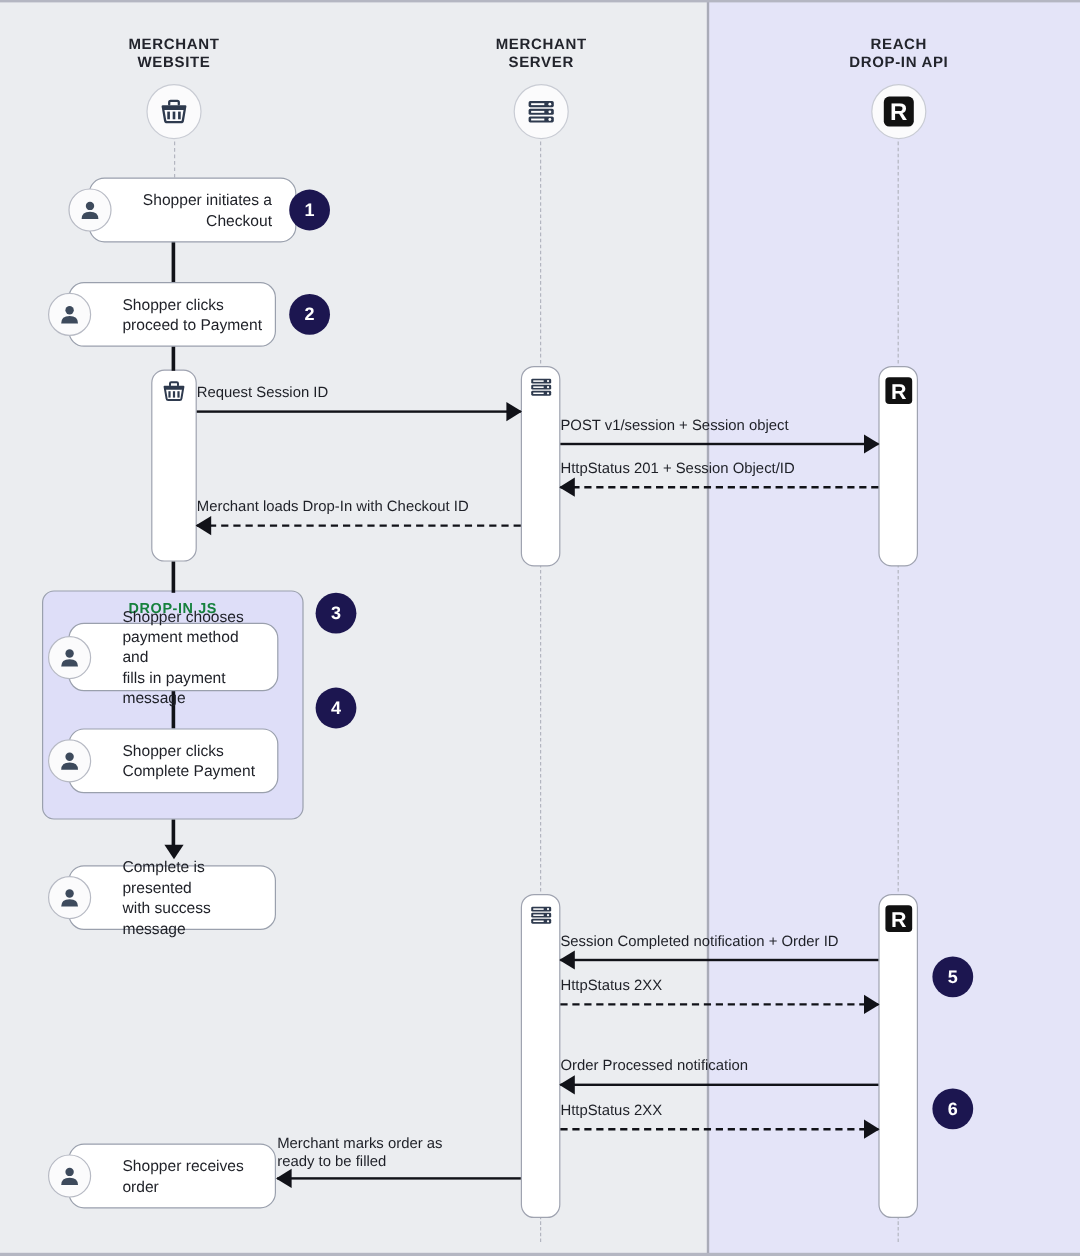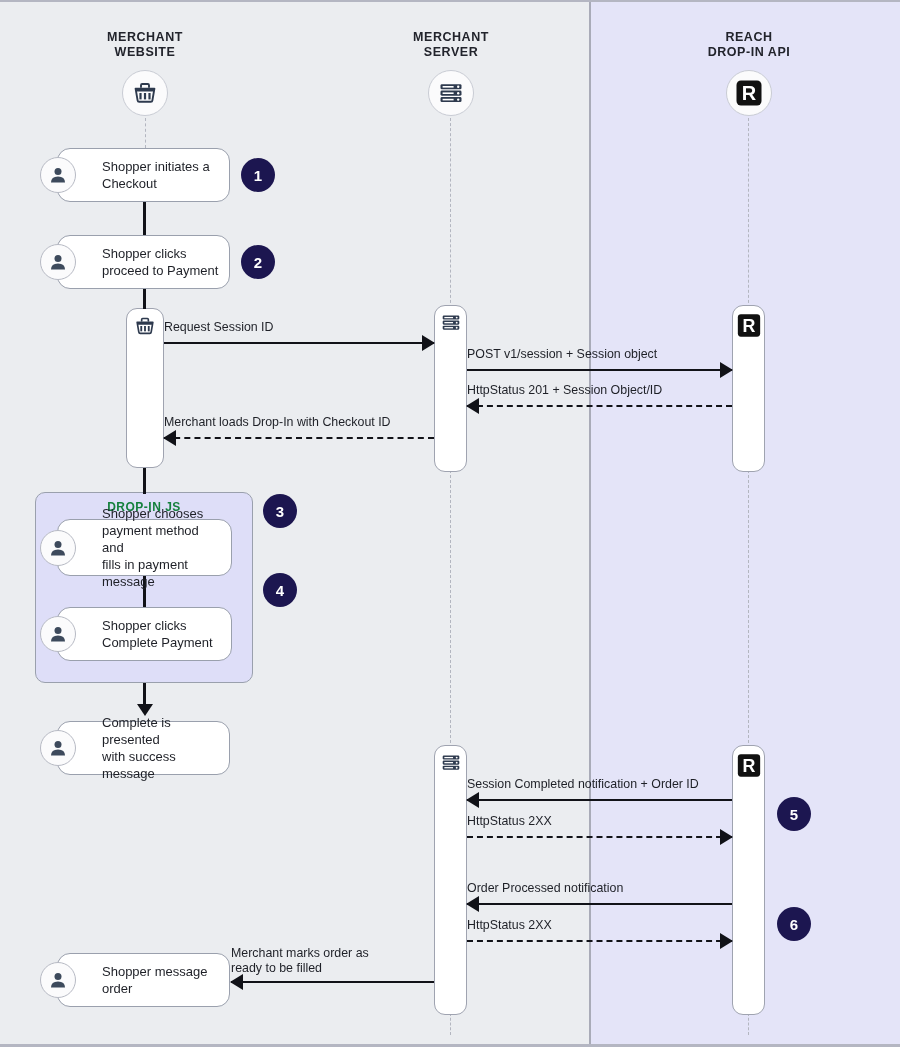--- a/index.html
+++ b/index.html
@@ -253,21 +253,21 @@
   <div class="group-box" style="left:35px;top:492px;width:218px;height:191px;">
     <div class="group-title">DROP-IN JS</div>
   </div>
 
   <div class="vconn" style="left:143px;top:201px;height:36px;"></div>
   <div class="vconn" style="left:143px;top:287px;height:22px;"></div>
   <div class="vconn" style="left:143px;top:468px;height:26px;"></div>
   <div class="vconn" style="left:143px;top:573px;height:34px;"></div>
   <div class="vconn arrow" style="left:143px;top:683px;height:22px;"></div>
 
-  <div class="pbox" style="left:57px;top:148px;width:173px;height:54px;">
+  <div class="pbox" style="left:74px;top:148px;width:173px;height:54px;text-align:right;">
     <span class="person-badge">
       <svg width="20" height="20" viewBox="0 0 20 20">
         <circle cx="10" cy="6.6" r="3.5" fill="#3d4a5c"></circle>
         <path d="M3 17.5 Q3 11.4 10 11.4 Q17 11.4 17 17.5 Z" fill="#3d4a5c"></path>
       </svg>
     </span>
     <span class="ptext">
       <span>Shopper initiates a</span><br>
       <span>Checkout</span>
     </span>
@@ -327,21 +327,21 @@
   </div>
 
   <div class="pbox" style="left:57px;top:953px;width:173px;height:54px;">
     <span class="person-badge">
       <svg width="20" height="20" viewBox="0 0 20 20">
         <circle cx="10" cy="6.6" r="3.5" fill="#3d4a5c"></circle>
         <path d="M3 17.5 Q3 11.4 10 11.4 Q17 11.4 17 17.5 Z" fill="#3d4a5c"></path>
       </svg>
     </span>
     <span class="ptext">
-      <span>Shopper message</span><br>
+      <span>Shopper receives</span><br>
       <span>order</span>
     </span>
   </div>
 
   <div class="step-badge" style="left:241px;top:158px;">
     <span>1</span>
   </div>
   <div class="step-badge" style="left:241px;top:245px;">
     <span>2</span>
   </div>

